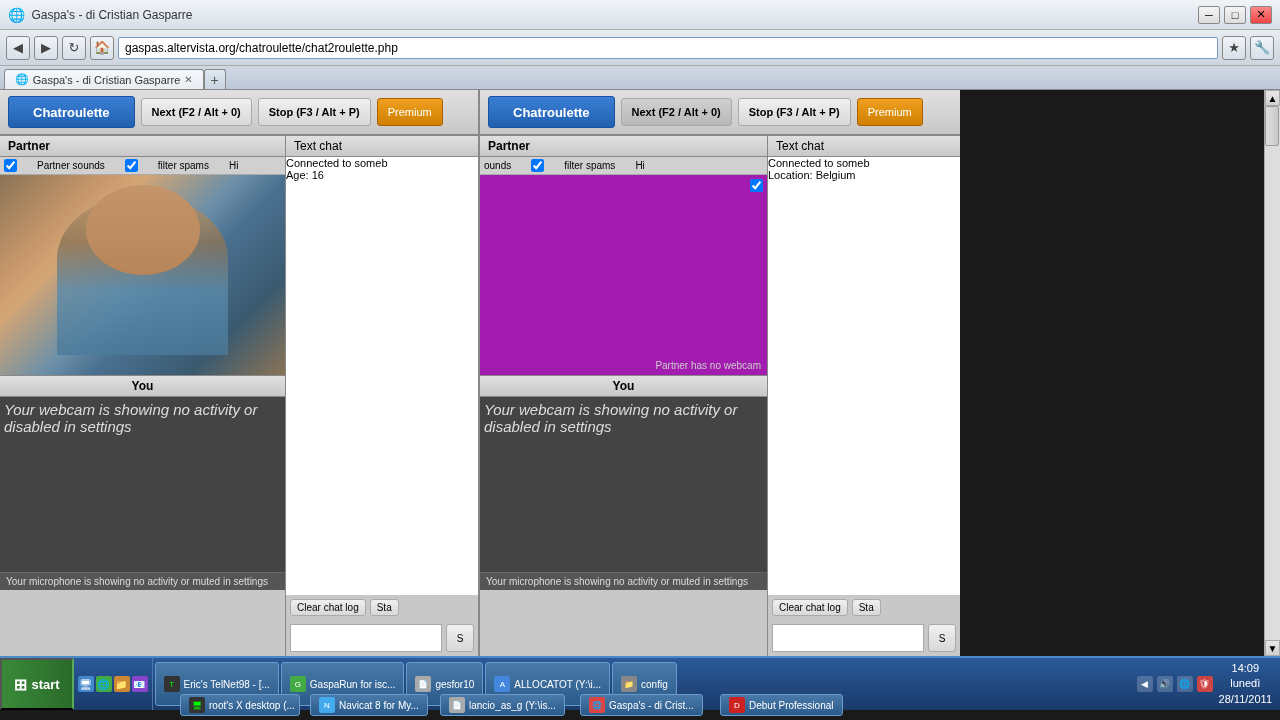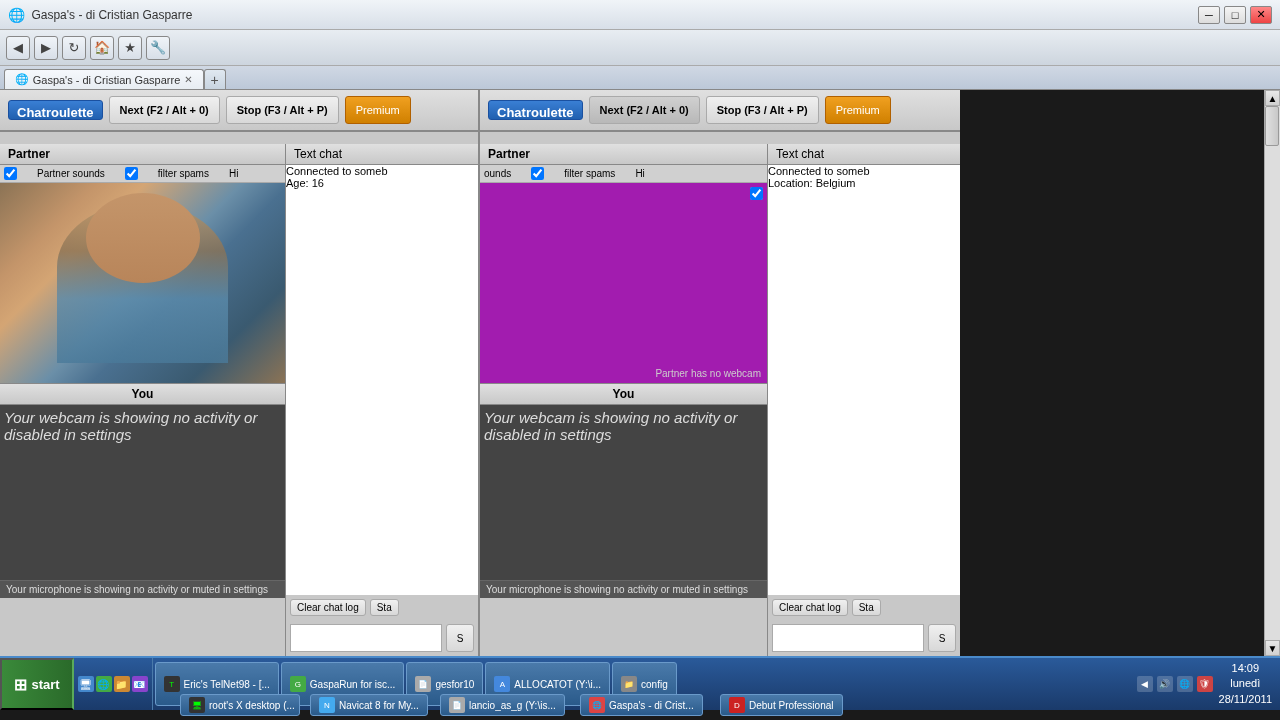--- a/index.html
+++ b/index.html
@@ -23,26 +23,26 @@
     
     .scrollbar { width: 16px; background: #ddd; border-left: 1px solid #aaa; display: flex; flex-direction: column; align-items: center; }
     .scroll-btn { width: 100%; height: 16px; background: linear-gradient(to bottom, #e8e8e8, #d0d0d0); border: 1px solid #aaa; display: flex; align-items: center; justify-content: center; cursor: pointer; font-size: 10px; }
     .scroll-track { flex: 1; width: 100%; background: #ddd; position: relative; }
     .scroll-thumb { width: 14px; height: 40px; background: linear-gradient(to right, #e0e0e0, #c8c8c8); border: 1px solid #999; border-radius: 2px; position: absolute; top: 0; left: 0; }
 
     
     .chatroulette-panel { width: 480px; background: #c8c8c8; border-right: 2px solid #888; display: flex; flex-direction: column; }
 
     .panel-toolbar { background: linear-gradient(to bottom, #e0e0e0, #c8c8c8); border-bottom: 2px solid #888; padding: 6px 8px; display: flex; align-items: center; gap: 6px; }
-    .brand-btn { background: linear-gradient(to bottom, #3a7fd4, #2060b0); color: white; border: 1px solid #1a50a0; border-radius: 3px; padding: 4px 8px; font-size: 13px; font-weight: bold; cursor: pointer; height: 20px; }
+    .brand-btn { background: linear-gradient(to bottom, #3a7fd4, #2060b0); color: white; border: 1px solid #1a50a0; border-radius: 3px; padding: 4px 24px; font-size: 13px; font-weight: bold; cursor: pointer; height: 32px; }
     .toolbar-btn { background: linear-gradient(to bottom, #f0f0f0, #d8d8d8); border: 1px solid #aaa; border-radius: 3px; padding: 4px 10px; font-size: 11px; cursor: pointer; height: 28px; font-weight: bold; }
     .toolbar-btn.active { background: linear-gradient(to bottom, #d0d0d0, #b8b8b8); }
     .premium-btn { background: linear-gradient(to bottom, #f0a020, #d08000); color: white; border: 1px solid #b06000; border-radius: 3px; padding: 4px 10px; font-size: 11px; cursor: pointer; height: 28px; }
 
-    .panel-body { display: flex; flex: 1; overflow: hidden; margin-top: 12px; }
+    .panel-body { display: flex; flex: 1; overflow: hidden; }
 
     .video-section { width: 300px; display: flex; flex-direction: column; border-right: 1px solid #888; }
     .partner-label { background: linear-gradient(to bottom, #e0e0e0, #c8c8c8); padding: 3px 8px; font-size: 12px; font-weight: bold; border-bottom: 1px solid #888; }
     .partner-video { width: 100%; height: 200px; background: #222; overflow: hidden; }
     .you-label { background: linear-gradient(to bottom, #e0e0e0, #c8c8c8); padding: 3px 16px; font-size: 12px; font-weight: bold; border-bottom: 1px solid #888; border-top: 1px solid #888; text-align: center; }
     .you-video { width: 100%; height: 175px; background: #444; display: flex; align-items: flex-start; padding: 4px; }
     .you-msg { font-size: 15px; color: #ddd; font-style: italic; }
     .mic-msg { font-size: 10px; color: #ddd; padding: 3px 6px; background: #555; border-top: 1px solid #666; }
 
     .chat-section { flex: 1; display: flex; flex-direction: column; background: #c8c8c8; }
@@ -92,20 +92,21 @@
       <button class="win-btn">□</button>
       <button class="win-btn close">✕</button>
     </div>
   </div>
 
   <div class="nav-bar">
     <button class="nav-btn">◀</button>
     <button class="nav-btn">▶</button>
     <button class="nav-btn">↻</button>
     <button class="nav-btn">🏠</button>
+    <input class="address-bar" type="text" value="gaspas.altervista.org/chatroulette/chat2roulette.php" style="">
     <button class="nav-btn">★</button>
     <button class="nav-btn">🔧</button>
   </div>
 
   <div class="tab-bar">
     <div class="tab active">
       <span style="font-size:11px;">🌐</span>
       <span>Gaspa's - di Cristian Gasparre</span>
       <span class="tab-close">✕</span>
     </div>

